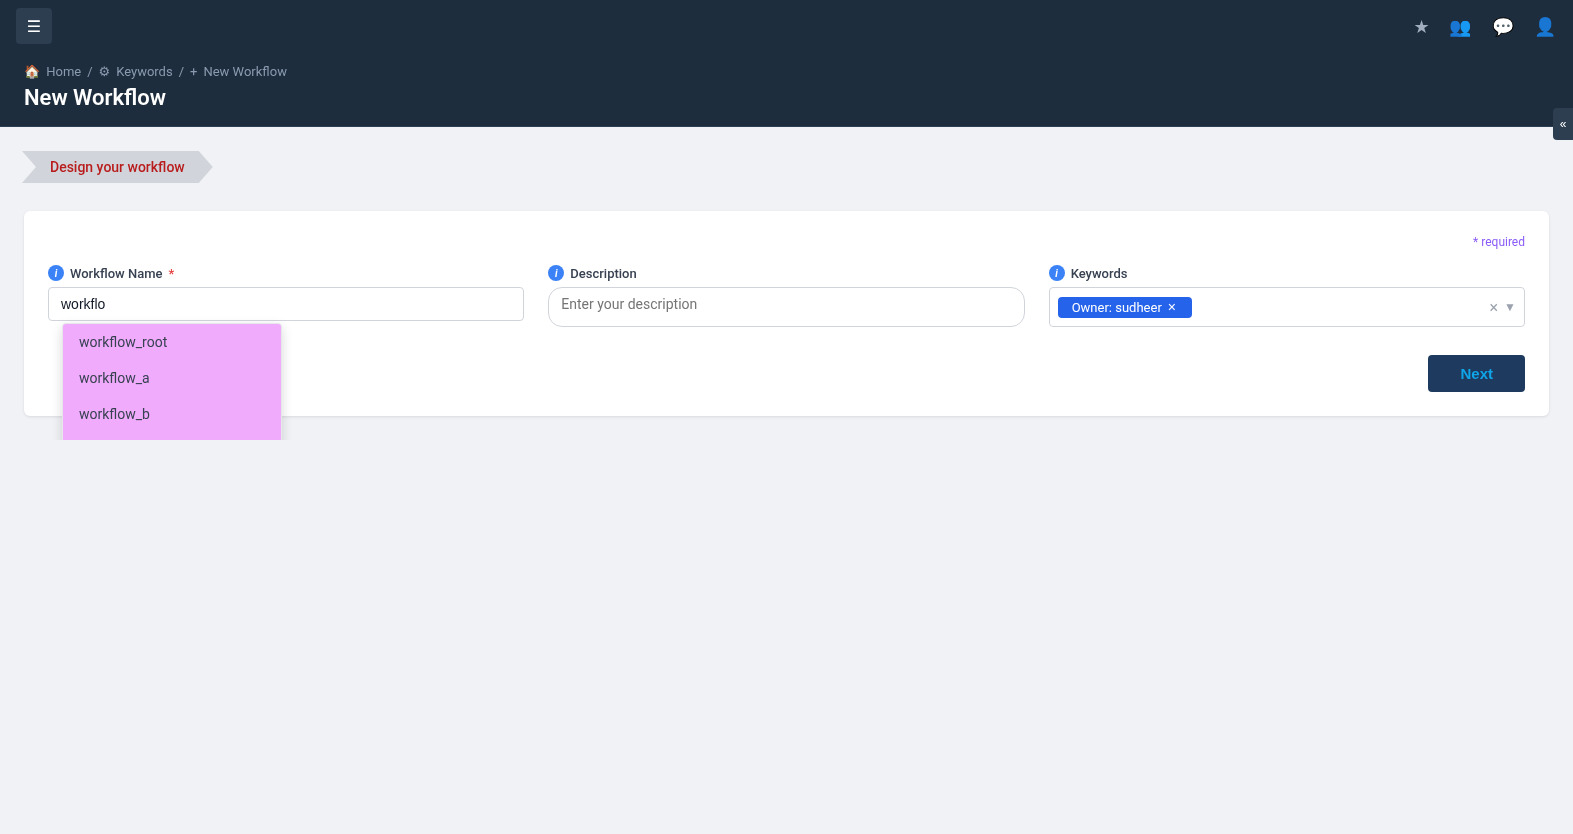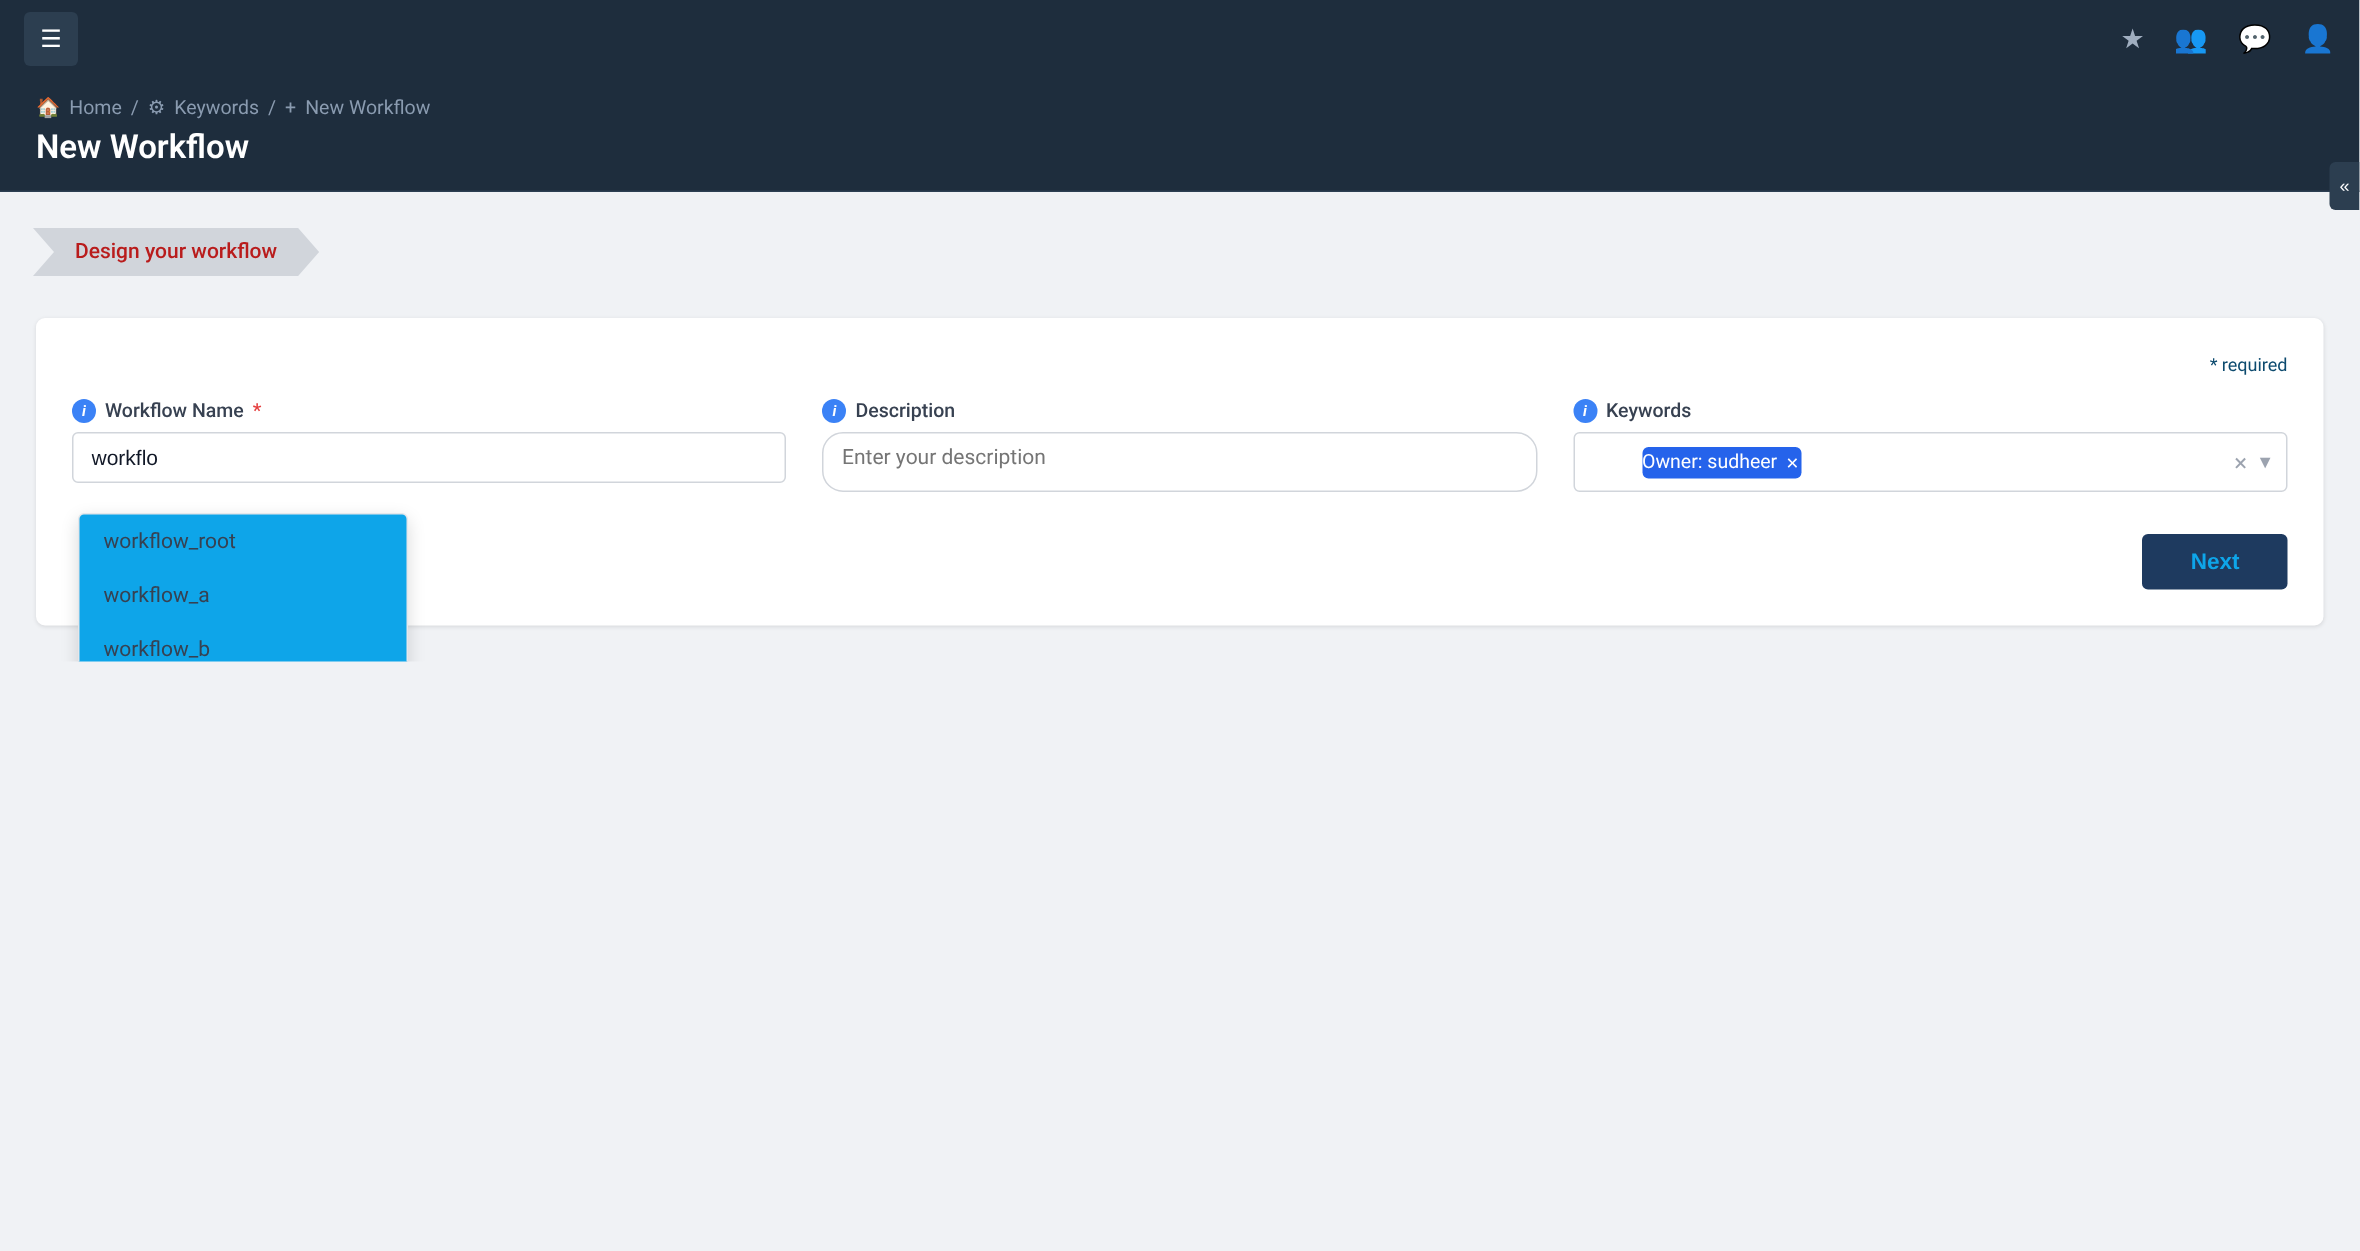--- a/index.html
+++ b/index.html
@@ -88,21 +88,21 @@
     .form-card {
       background: white;
       border-radius: 6px;
       padding: 24px;
       box-shadow: 0 1px 3px rgba(0,0,0,0.1);
     }
 
     .required-note {
       text-align: right;
       font-size: 12px;
-      color: #0c4a6e;
+      color: #8b5cf6;
       margin-bottom: 16px;
     }
 
     .form-grid { display: grid; grid-template-columns: 1fr 1fr 1fr; gap: 24px; align-items: start; }
 
     .form-label {
       display: flex;
       align-items: center;
       gap: 6px;
       font-size: 13px;
@@ -158,24 +158,23 @@
       gap: 8px;
       min-height: 40px;
       background: white;
     }
     .keyword-tag {
       display: flex;
       align-items: center;
       gap: 4px;
       background: #2563eb;
       color: white;
-      padding: 3px 0;
+      padding: 3px 14px;
       border-radius: 4px;
       font-size: 13px;
-      margin-left: 37px;
     }
     .keyword-tag-remove {
       cursor: pointer;
       background: none;
       border: none;
       color: white;
       font-size: 14px;
       line-height: 1;
       padding: 0 2px;
     }
@@ -186,28 +185,28 @@
       gap: 6px;
     }
     .keywords-clear { color: #9ca3af; cursor: pointer; font-size: 16px; }
     .keywords-dropdown { color: #9ca3af; cursor: pointer; font-size: 12px; }
 
     
     .autocomplete-wrapper { position: relative; }
     .autocomplete-dropdown {
       position: absolute;
       top: 100%;
-      left: 4px;
+      left: 14px;
       width: 220px;
-      background: #0ea5e9;
+      background: #f0abfc;
       border: 1px solid #e5e7eb;
       border-radius: 4px;
       box-shadow: 0 4px 12px rgba(0,0,0,0.15);
       z-index: 100;
-      margin-top: 20px;
+      margin-top: 2px;
     }
     .autocomplete-item {
       padding: 10px 16px;
       font-size: 14px;
       color: #374151;
       cursor: pointer;
     }
 
     
     .partial-btn {

